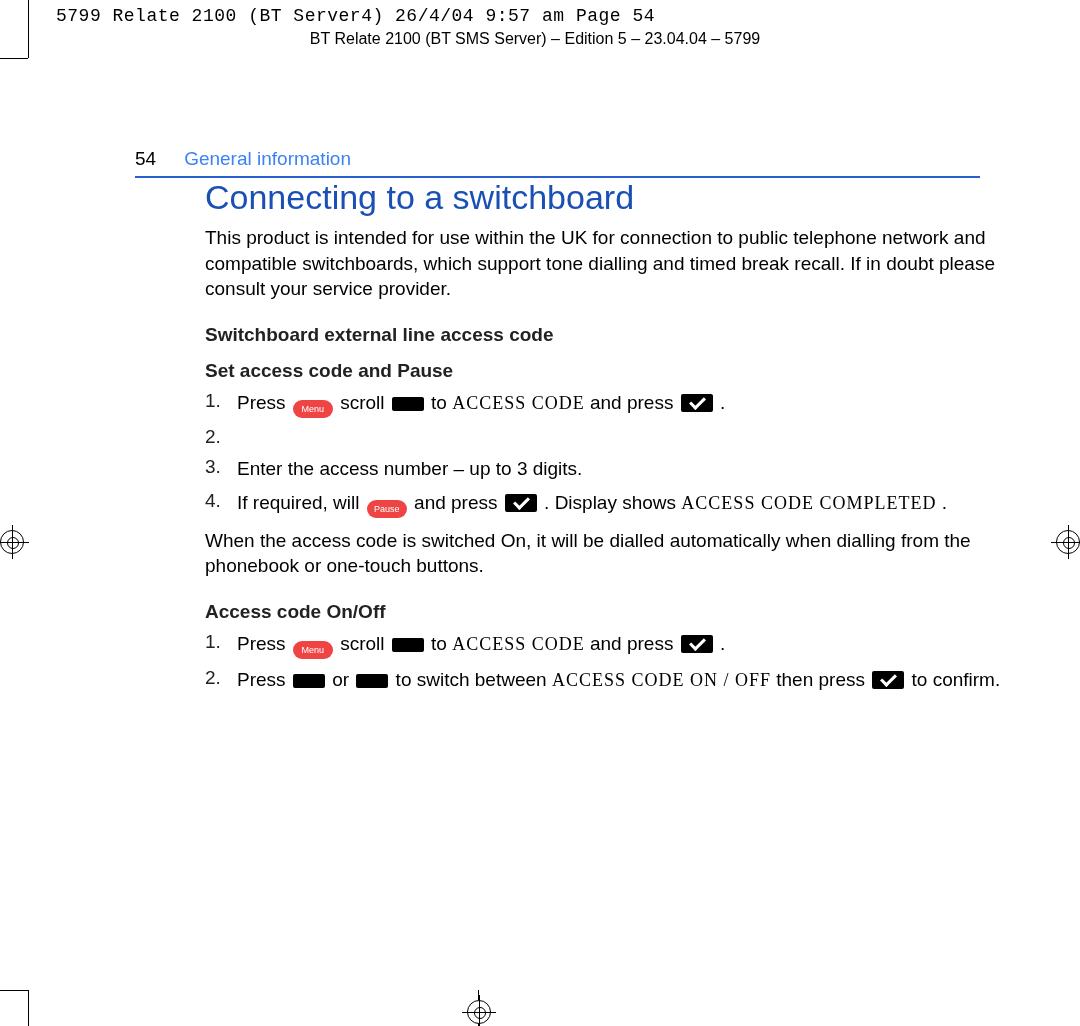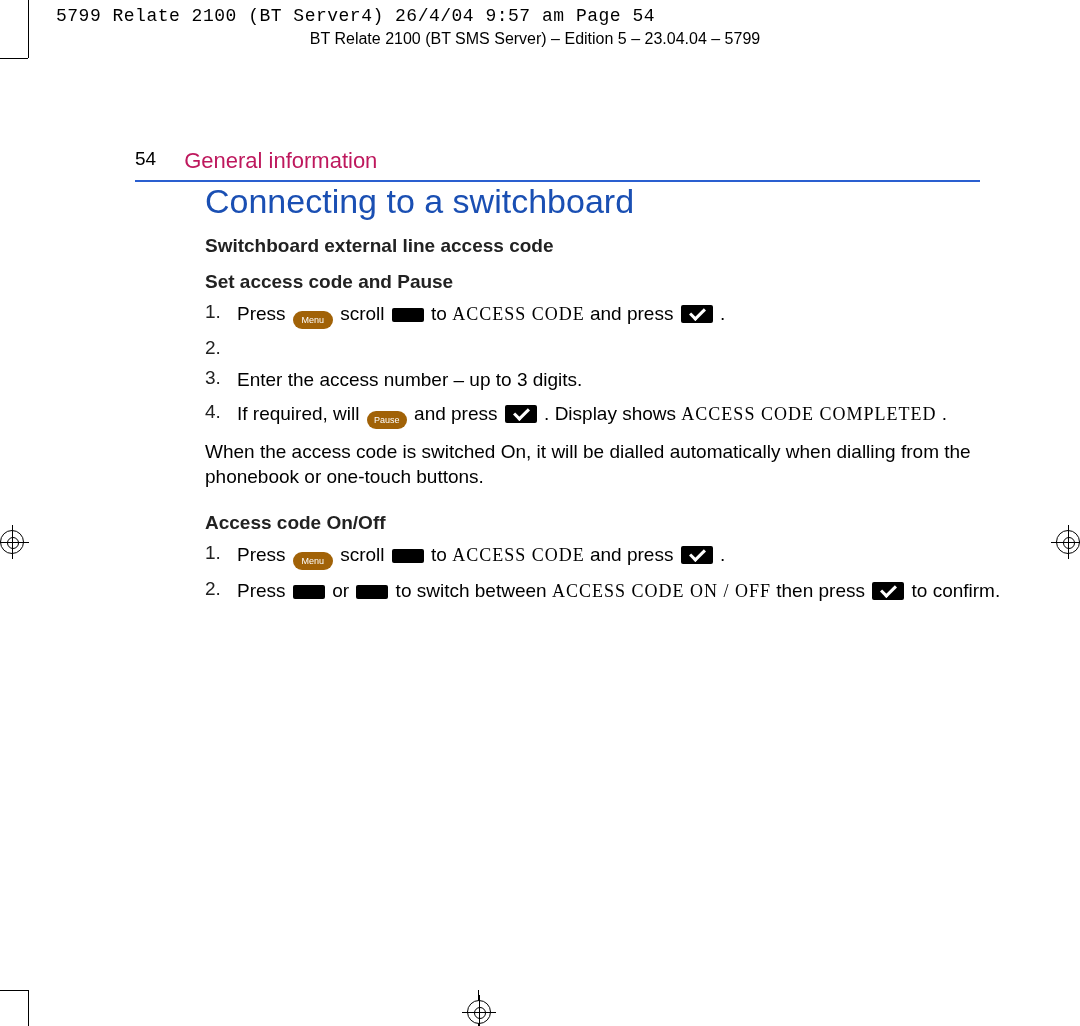--- a/index.html
+++ b/index.html
@@ -70,22 +70,22 @@
     align-items: flex-start;
     gap: 28px;
     margin-top: 90px;
     margin-left: 105px;
   }
   .page-num {
     font-size: 19px;
     color: #000;
   }
   .section-name {
-    font-size: 22px;
-    color: #be185d;
+    font-size: 19px;
+    color: #3b82f6;
   }
   .rule {
     height: 2px;
     background: #2a5fd0;
     margin: 6px 0 0 105px;
     width: 845px;
   }
 
   .content {
     margin-left: 175px;
@@ -136,21 +136,21 @@
   .key-rect {
     display: inline-block;
     width: 32px; height: 14px;
     background: #000;
     border-radius: 2px;
     vertical-align: -2px;
   }
   .key-pill {
     display: inline-block;
     width: 40px; height: 18px;
-    background: #a16207;
+    background: #ef4444;
     border-radius: 10px;
     vertical-align: -3px;
     color: #fff;
     font-size: 9px;
     text-align: center;
     line-height: 18px;
     font-family: Arial, sans-serif;
   }
   .key-check {
     display: inline-block;
@@ -208,20 +208,21 @@
 
   <div class="header-row">
     <span class="page-num">54</span>
     <span class="section-name">General information</span>
   </div>
   <div class="rule"></div>
 
   <div class="content">
     <h1 class="title">Connecting to a switchboard</h1>
 
+    <p class="para">This product is intended for use within the UK for connection to public telephone network and compatible switchboards, which support tone dialling and timed break recall. If in doubt please consult your service provider.</p>
 
     <div class="subhead">Switchboard external line access code</div>
 
     <div class="subhead">Set access code and Pause</div>
 
     <ol class="steps">
       <li>
         <span class="num">1.</span>
         <span class="step-text">
           <span>Press </span>

